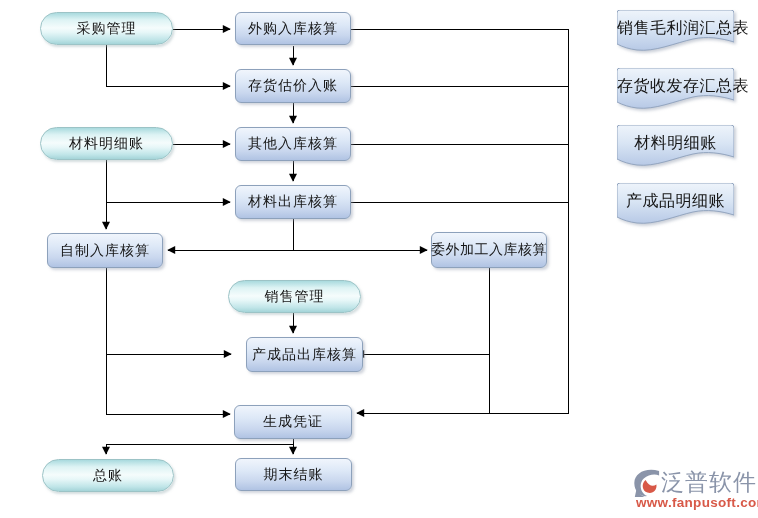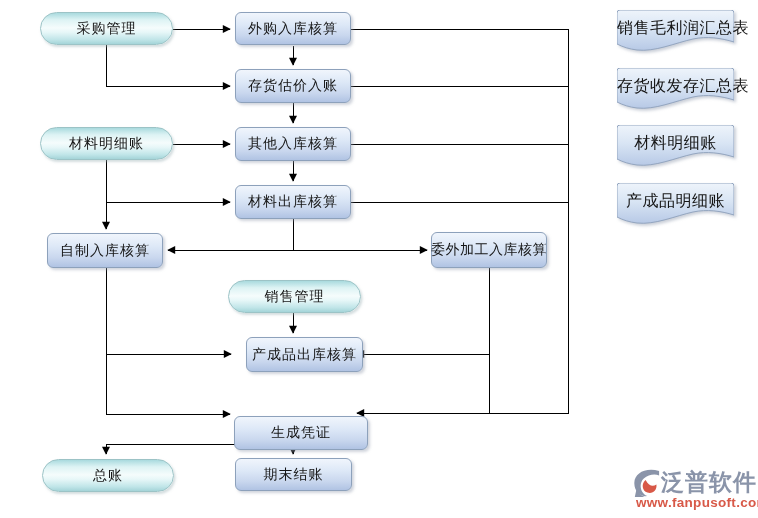--- a/index.html
+++ b/index.html
@@ -25,21 +25,21 @@
   .doc{position:absolute;width:117px;height:43px;}
   .doc svg{display:block;filter:drop-shadow(2px 2px 1.5px rgba(150,160,178,0.5));}
   .doc-label{
     position:absolute;left:0;top:8px;width:100%;text-align:center;
     font-size:16px;color:#151515;letter-spacing:0.5px;white-space:nowrap;
   }
   #connector-layer{position:absolute;left:0;top:0;}
   .ln{stroke:#000000;stroke-width:1;fill:none;shape-rendering:crispEdges;}
   .brand{position:absolute;left:633px;top:467px;width:122px;height:46px;}
   .brand-name{
-    position:absolute;left:28px;top:0px;font-size:23px;font-weight:bold;
+    position:absolute;left:28px;top:0px;font-size:23px;font-weight:normal;
     color:#8a94a9;letter-spacing:1px;white-space:nowrap;
   }
   .brand-url{
     position:absolute;left:3px;top:28px;font-size:13.5px;font-weight:bold;
     color:#d85948;letter-spacing:0.3px;white-space:nowrap;
   }
   .brand-icon{position:absolute;left:0;top:2px;}
 </style>
 </head>
 <body>
@@ -82,21 +82,21 @@
   <div class="node pill" style="left:42px;top:459px;width:132px;height:33px">总账</div>
   <div class="node pill" style="left:228px;top:280px;width:133px;height:33px">销售管理</div>
 
   <div class="node box" style="left:235px;top:12px;width:116px;height:33px">外购入库核算</div>
   <div class="node box" style="left:235px;top:69px;width:116px;height:34px">存货估价入账</div>
   <div class="node box" style="left:235px;top:127px;width:116px;height:34px">其他入库核算</div>
   <div class="node box" style="left:235px;top:185px;width:116px;height:34px">材料出库核算</div>
   <div class="node box" style="left:47px;top:233px;width:116px;height:35px">自制入库核算</div>
   <div class="node box" style="left:431px;top:232px;width:116px;height:36px;letter-spacing:0.5px">委外加工入库核算</div>
   <div class="node box" style="left:246px;top:337px;width:117px;height:35px">产成品出库核算</div>
-  <div class="node box" style="left:234px;top:416px;width:134px;height:34px">生成凭证</div>
+  <div class="node box" style="left:234px;top:405px;width:118px;height:34px">生成凭证</div>
   <div class="node box" style="left:235px;top:458px;width:117px;height:33px">期末结账</div>
 
   <div class="doc" style="left:617px;top:10px">
     <svg width="117" height="46" viewBox="0 0 117 46">
       <defs>
           <linearGradient id="g1" x1="0" y1="0" x2="0" y2="1">
         <stop offset="0" stop-color="#eef4fb"></stop>
             <stop offset="0.45" stop-color="#d9e5f4"></stop>
             <stop offset="1" stop-color="#b7c9e6"></stop>
       </linearGradient>

